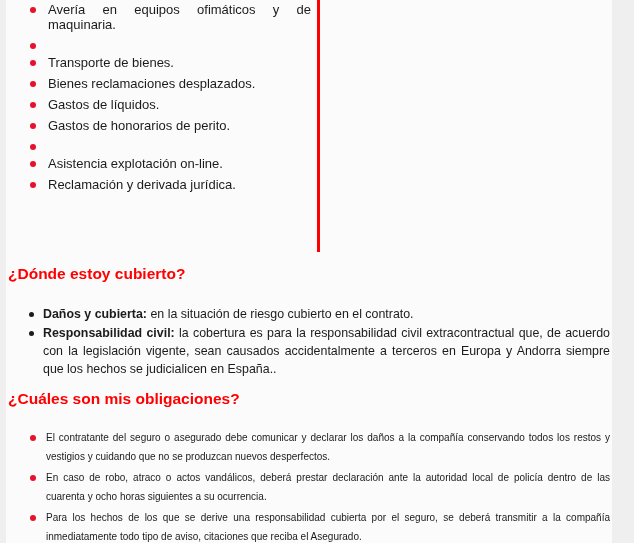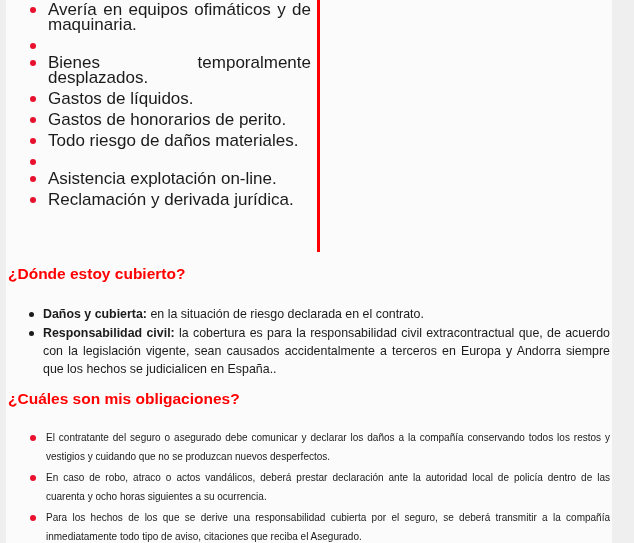--- a/index.html
+++ b/index.html
@@ -18,21 +18,21 @@
 
   
   .two-col { display:flex; align-items:stretch; }
   .col-left  { width:303px; padding-top:2px; }
   .col-divider { width:3px; height:252px; margin-left:6px; background:var(--accent,#ee0000); flex:none; }
   .col-right { flex:1; }
 
   ul { list-style:none; }
   .top-list li {
     display:flex; align-items:flex-start;
-    font-size:17px; line-height:15px; margin-bottom:6px;
+    font-size:13px; line-height:15px; margin-bottom:6px;
   }
   .top-list .dot {
     flex:none; width:6px; height:6px; border-radius:50%;
     background:var(--bullet-red,#e8112d); margin:5px 12px 0 22px;
   }
   .top-list .txt { flex:1; text-align:justify; }
 
   
   h2.sec {
     color:var(--accent,#ee0000);
@@ -79,33 +79,33 @@
         <ul class="top-list">
           <li>
               <span class="dot"></span>
               <span class="txt">Avería en equipos ofimáticos y de maquinaria.</span>
             </li>
           <li>
               <span class="dot"></span>
             </li>
           <li>
               <span class="dot"></span>
-              <span class="txt">Bienes temporalmente desplazados.</span>
+              <span class="txt">Transporte de bienes.</span>
+            </li>
+          <li>
+              <span class="dot"></span>
+              <span class="txt">Bienes reclamaciones desplazados.</span>
             </li>
           <li>
               <span class="dot"></span>
               <span class="txt">Gastos de líquidos.</span>
             </li>
           <li>
               <span class="dot"></span>
               <span class="txt">Gastos de honorarios de perito.</span>
-            </li>
-          <li>
-              <span class="dot"></span>
-              <span class="txt">Todo riesgo de daños materiales.</span>
             </li>
           <li>
               <span class="dot"></span>
             </li>
           <li>
               <span class="dot"></span>
               <span class="txt">Asistencia explotación on-line.</span>
             </li>
           <li>
               <span class="dot"></span>
@@ -114,21 +114,21 @@
         </ul>
       </div>
       <div class="col-divider"></div>
       <div class="col-right"></div>
     </div>
 
     <h2 class="sec h-where">¿Dónde estoy cubierto?</h2>
     <ul class="where-list">
       <li>
         <span class="dot"></span>
-        <span class="txt"><span class="lead">Daños y cubierta:</span> <span>en la situación de riesgo declarada en el contrato.</span></span>
+        <span class="txt"><span class="lead">Daños y cubierta:</span> <span>en la situación de riesgo cubierto en el contrato.</span></span>
       </li>
       <li>
         <span class="dot"></span>
         <span class="txt"><span class="lead">Responsabilidad civil:</span> <span>la cobertura es para la responsabilidad civil extracontractual que, de acuerdo con la legislación vigente, sean causados accidentalmente a terceros en Europa y Andorra siempre que los hechos se judicialicen en España..</span></span>
       </li>
     </ul>
 
     <h2 class="sec h-oblig">¿Cuáles son mis obligaciones?</h2>
     <ul class="oblig-list">
       <li>

